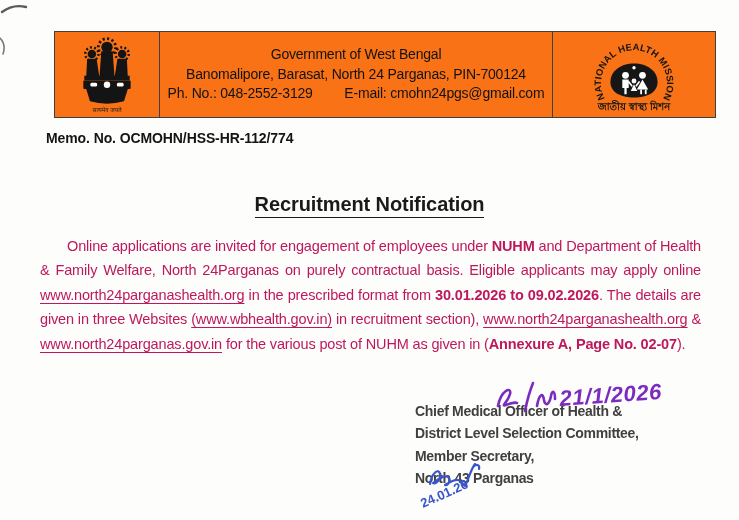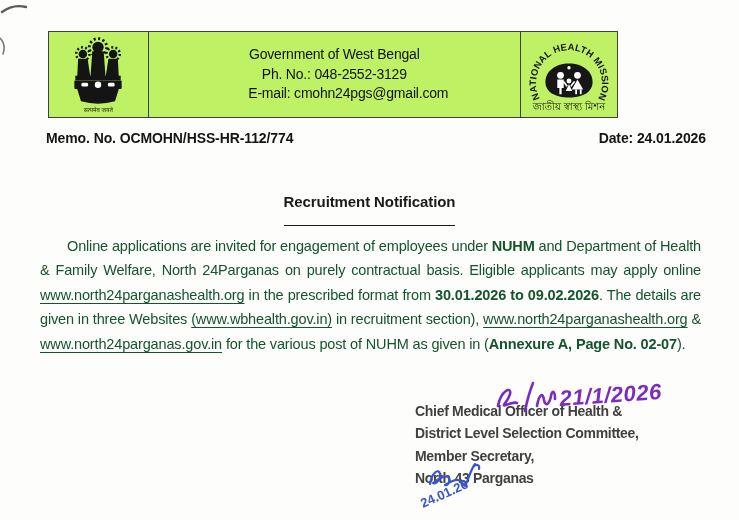--- a/index.html
+++ b/index.html
@@ -3,42 +3,42 @@
 <meta charset="utf-8">
 <style>
   html,body{margin:0;padding:0;background:#ffffff;}
   .page{
     position:relative;width:739px;height:520px;background:#fdfdfb;overflow:hidden;
     font-family:"Liberation Sans","DejaVu Sans",sans-serif;color:#1a1a1a;
   }
   
   .corner-marks{position:absolute;left:0;top:0;}
   
-  .hdr{position:absolute;left:48px;top:31px;width:570px;height:87px;
-       border:1.6px solid #3f3f3f;display:flex;background:#bef264;box-sizing:border-box;}
+  .hdr{position:absolute;left:54px;top:31px;width:662px;height:87px;
+       border:1.6px solid #3f3f3f;display:flex;background:#f97316;box-sizing:border-box;}
   .cell{box-sizing:border-box;display:flex;flex-direction:column;align-items:center;justify-content:center;}
   .c-emblem{width:104px;}
   .c-org{width:394px;border-left:1.5px solid #3f3f3f;border-right:1.5px solid #3f3f3f;
          text-align:center;font-size:14px;letter-spacing:-0.2px;line-height:19.5px;color:#121212;}
   .c-nhm{flex:1;padding-top:2px;}
   .motto{font-size:6px;line-height:6px;margin-top:1px;color:#1c1c1c;}
   .contact span{display:inline-block;}
   .contact span + span{margin-left:28px;}
-  .nhm-caption{font-size:10px;font-weight:normal;line-height:10px;margin-top:-4px;color:#161616;}
+  .nhm-caption{font-size:10px;font-weight:bold;line-height:10px;margin-top:-4px;color:#161616;}
   
   .memo-row{position:absolute;left:40px;top:130px;width:660px;display:flex;
             justify-content:space-between;font-size:14px;font-weight:bold;letter-spacing:-0.1px;color:#141414;padding-left:6px;}
   
   .title-row{position:absolute;left:0;top:193px;width:739px;text-align:center;}
-  .title{font-size:15px;font-weight:bold;border-bottom:1.6px solid #1a1a1a;
-         padding-bottom:15px;display:inline-block;letter-spacing:-0.1px;}
+  .title{font-size:20px;font-weight:bold;border-bottom:1.6px solid #1a1a1a;
+         padding-bottom:1px;display:inline-block;letter-spacing:-0.1px;}
   
   .body{position:absolute;left:40px;top:234px;width:661px;margin:0;
         font-size:14.5px;line-height:24.4px;letter-spacing:-0.15px;text-align:justify;
-        text-indent:27px;color:#14532d;}
+        text-indent:27px;color:#be185d;}
   .body .b{font-weight:bold;}
   .body .u{text-decoration:underline;text-underline-offset:2.5px;}
   
   .sig-block{position:absolute;left:415px;top:400px;width:300px;text-align:left;
              font-size:14px;font-weight:bold;line-height:22.4px;letter-spacing:-0.3px;color:#404040;}
   .sig-purple{position:absolute;left:492px;top:378px;z-index:3;}
   .sig-blue{position:absolute;left:418px;top:458px;z-index:3;}
 </style>
 </head>
 <body>
@@ -74,20 +74,21 @@
           <circle cx="30" cy="51.5" r="3.4"></circle>
           <rect x="12.5" y="49.5" width="7" height="4" rx="1.5"></rect>
           <rect x="40.5" y="49.5" width="7" height="4" rx="1.5"></rect>
         </g>
       </svg>
       <div class="motto">सत्यमेव जयते</div>
     </div>
 
     <div class="cell c-org">
       <div>Government of West Bengal</div>
+      <div>Banomalipore, Barasat, North 24 Parganas, PIN-700124</div>
       <div class="contact">
         <span>Ph. No.: 048-2552-3129</span>
         <span>E-mail: cmohn24pgs@gmail.com</span>
       </div>
     </div>
 
     <div class="cell c-nhm">
       <svg width="96" height="66" viewBox="0 0 96 70">
         <defs>
           <path id="nhmRing" d="M17,62 A35,35 0 1 1 79,62" fill="none"></path>
@@ -111,21 +112,20 @@
           <path d="M42.6,44.5 L45.6,48.5"></path>
           <path d="M53.4,44.5 L50.4,48.5"></path>
         </g>
       </svg>
       <div class="nhm-caption">জাতীয় স্বাস্থ্য মিশন</div>
     </div>
   </div>
 
   <div class="memo-row">
     <span>Memo. No. OCMOHN/HSS-HR-112/774</span>
-    <span>Date: 24.01.2026</span>
   </div>
 
   <div class="title-row">
     <span class="title">Recruitment Notification</span>
   </div>
 
   <p class="body"><span>Online applications are invited for engagement of employees under </span><span class="b">NUHM</span><span> and Department of Health &amp; Family Welfare, North 24Parganas on purely contractual basis. Eligible applicants may apply online </span><span class="u">www.north24parganashealth.org</span><span> in the prescribed format from </span><span class="b">30.01.2026 to 09.02.2026</span><span>. The details are given in three Websites </span><span class="u">(www.wbhealth.gov.in)</span><span> in recruitment section), </span><span class="u">www.north24parganashealth.org</span><span> &amp; </span><span class="u">www.north24parganas.gov.in</span><span> for the various post of NUHM as given in (</span><span class="b">Annexure A, Page No. 02-07</span><span>).</span></p>
 
   <svg class="sig-purple" width="185" height="40" viewBox="0 0 185 40">
     <g fill="none" stroke-width="2.6" stroke-linecap="round" stroke-linejoin="round">

